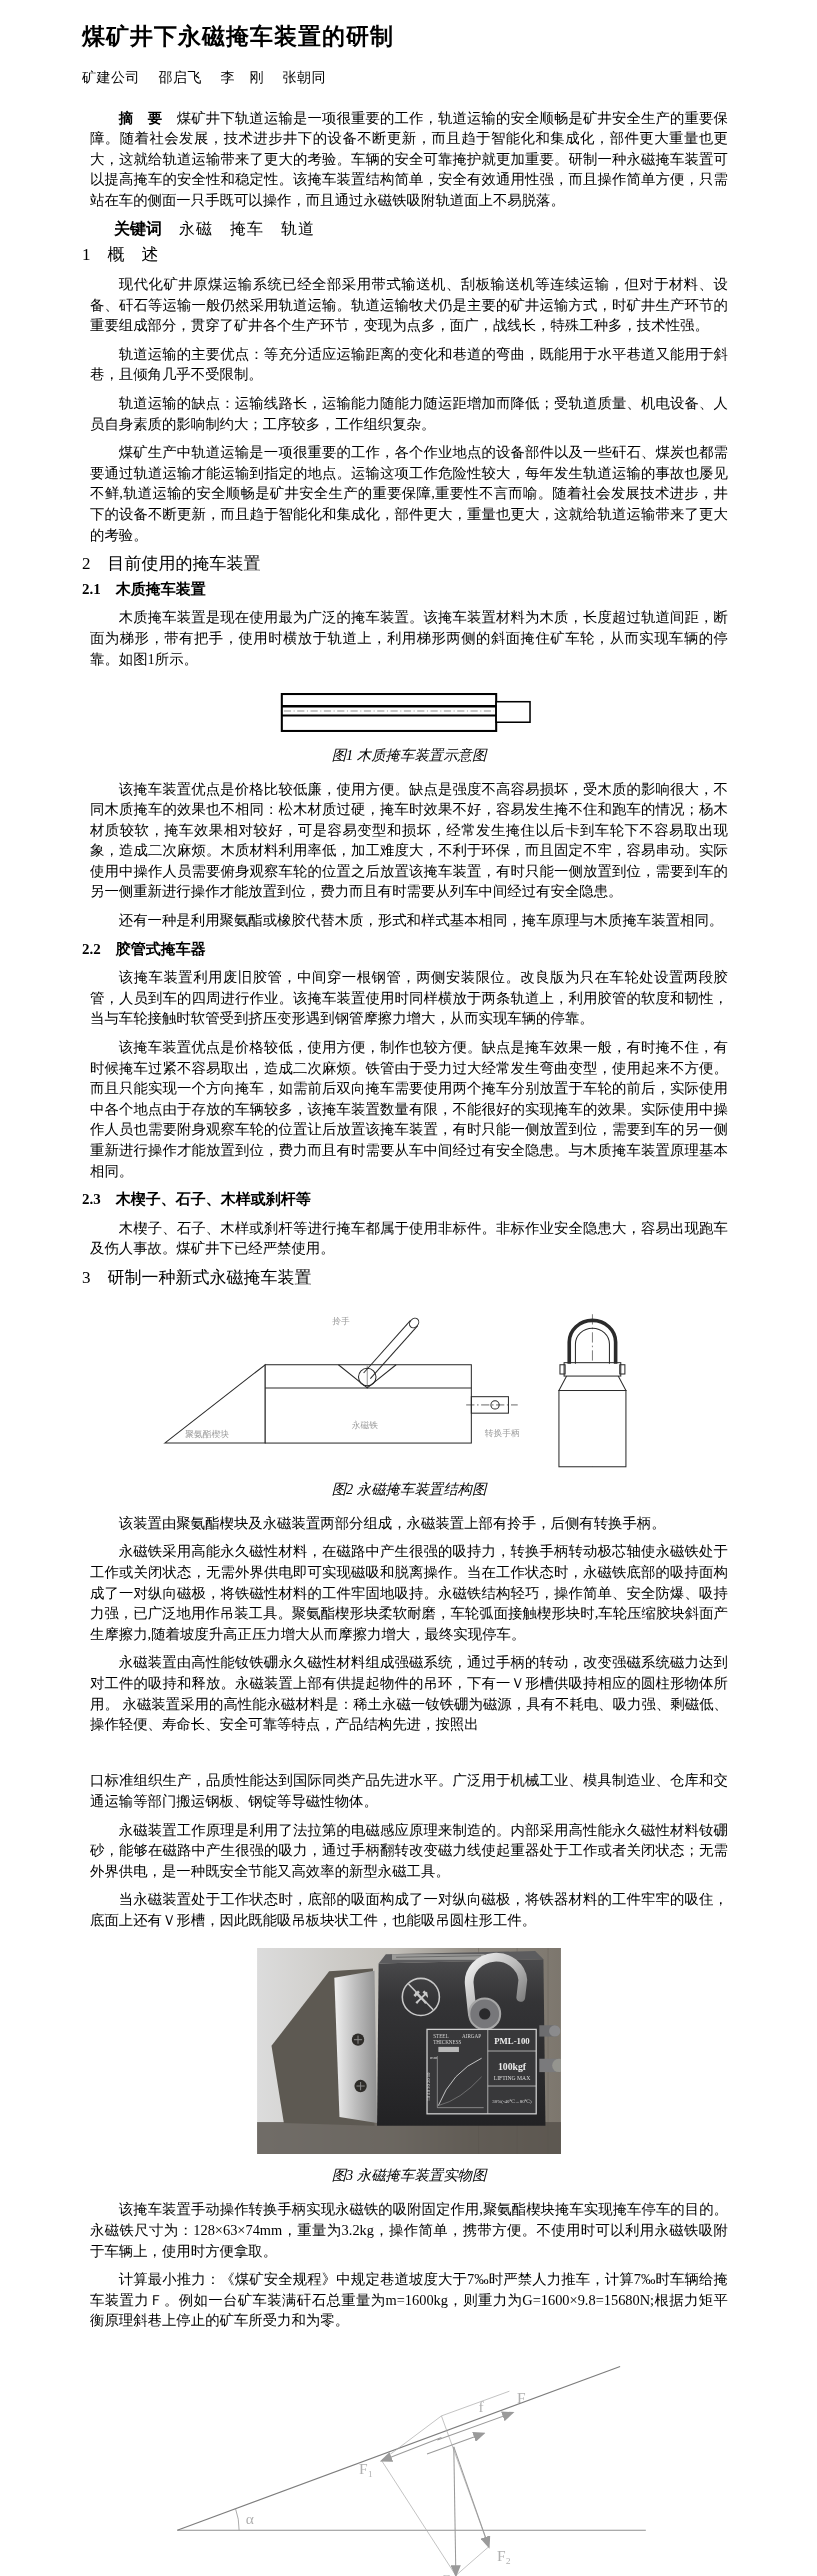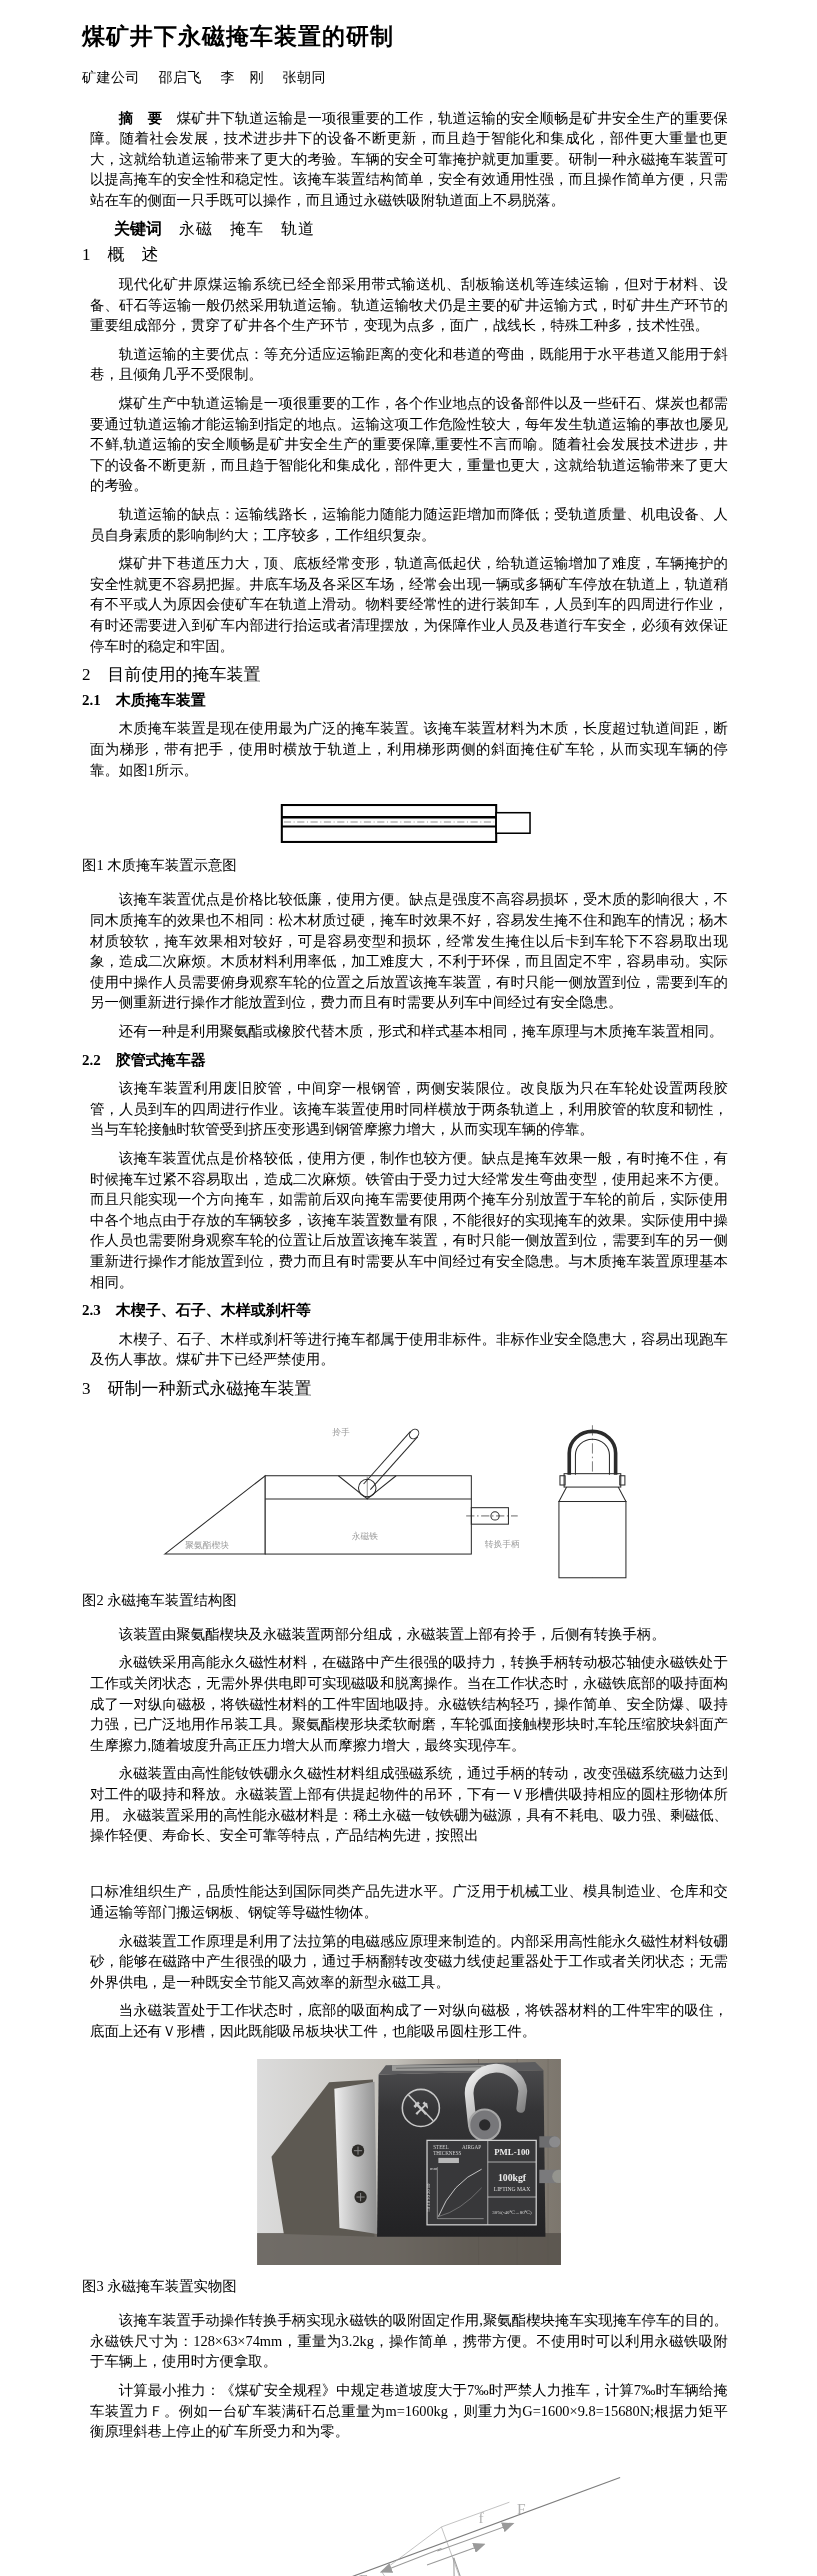--- a/index.html
+++ b/index.html
@@ -44,47 +44,47 @@
   }
   h3.h2{
     font-size:15px;
     font-weight:bold;
     margin:4.1px 0 3.1px 0;
     line-height:20.6px;
   }
   .figure{text-align:center;margin:24px 0 7.2px 0;}
   .figure svg{display:inline-block;}
   .figcap{
-    text-align:left;
+    text-align:center;
     font-size:14.4px;
     line-height:20.6px;
     margin:9.3px 0 13.4px 0;
+    font-style:italic;
   }
   .gap{height:19.6px;}
   .photo-wrap{margin:17.5px 0 3.1px 0;text-align:center;}
   .diagram-label{fill:#9b9b9b;font-size:17px;font-family:"Liberation Serif",serif;}
   .force-label{fill:#b0b0b0;font-size:30px;font-family:"Liberation Serif",serif;}
 </style>
 </head>
 <body>
 
 <div class="page">
 
   <div class="title">煤矿井下永磁掩车装置的研制</div>
   <div class="authors">矿建公司　 邵启飞　 李　刚　 张朝同</div>
 
   <p class="p"><span class="b">摘　要</span><span>　煤矿井下轨道运输是一项很重要的工作，轨道运输的安全顺畅是矿井安全生产的重要保障。随着社会发展，技术进步井下的设备不断更新，而且趋于智能化和集成化，部件更大重量也更大，这就给轨道运输带来了更大的考验。车辆的安全可靠掩护就更加重要。研制一种永磁掩车装置可以提高掩车的安全性和稳定性。该掩车装置结构简单，安全有效通用性强，而且操作简单方便，只需站在车的侧面一只手既可以操作，而且通过永磁铁吸附轨道面上不易脱落。</span></p>
   <p class="kw"><span class="b">关键词</span><span class="val">　永磁　掩车　轨道</span></p>
 
   <h2 class="h1">1　概　述</h2>
   <p class="p">现代化矿井原煤运输系统已经全部采用带式输送机、刮板输送机等连续运输，但对于材料、设备、矸石等运输一般仍然采用轨道运输。轨道运输牧犬仍是主要的矿井运输方式，时矿井生产环节的重要组成部分，贯穿了矿井各个生产环节，变现为点多，面广，战线长，特殊工种多，技术性强。</p>
   <p class="p">轨道运输的主要优点：等充分适应运输距离的变化和巷道的弯曲，既能用于水平巷道又能用于斜巷，且倾角几乎不受限制。</p>
+  <p class="p">轨道运输的缺点：运输线路长，运输能力随能力随运距增加而降低；受轨道质量、机电设备、人员自身素质的影响制约大；工序较多，工作组织复杂。</p>
   <p class="p">煤矿生产中轨道运输是一项很重要的工作，各个作业地点的设备部件以及一些矸石、煤炭也都需要通过轨道运输才能运输到指定的地点。运输这项工作危险性较大，每年发生轨道运输的事故也屡见不鲜,轨道运输的安全顺畅是矿井安全生产的重要保障,重要性不言而喻。随着社会发展技术进步，井下的设备不断更新，而且趋于智能化和集成化，部件更大，重量也更大，这就给轨道运输带来了更大的考验。</p>
-  <p class="p">轨道运输的缺点：运输线路长，运输能力随能力随运距增加而降低；受轨道质量、机电设备、人员自身素质的影响制约大；工序较多，工作组织复杂。</p>
-  <p class="p">煤矿井下巷道压力大，顶、底板经常变形，轨道高低起伏，给轨道运输增加了难度，车辆掩护的安全性就更不容易把握。井底车场及各采区车场，经常会出现一辆或多辆矿车停放在轨道上，轨道稍有不平或人为原因会使矿车在轨道上滑动。物料要经常性的进行装卸车，人员到车的四周进行作业，有时还需要进入到矿车内部进行抬运或者清理摆放，为保障作业人员及巷道行车安全，必须有效保证停车时的稳定和牢固。</p>
 
   <h2 class="h1">2　目前使用的掩车装置</h2>
   <h3 class="h2">2.1　木质掩车装置</h3>
   <p class="p">木质掩车装置是现在使用最为广泛的掩车装置。该掩车装置材料为木质，长度超过轨道间距，断面为梯形，带有把手，使用时横放于轨道上，利用梯形两侧的斜面掩住矿车轮，从而实现车辆的停靠。如图1所示。</p>
 
   <div class="figure">
     <svg width="258" height="40" viewBox="0 0 500 78">
       <rect x="2" y="2" width="418" height="72" fill="#ffffff" stroke="#000" stroke-width="4"></rect>
       <line x1="2" y1="26" x2="420" y2="26" stroke="#000" stroke-width="5"></line>
       <line x1="6" y1="35" x2="416" y2="35" stroke="#b5b5b5" stroke-width="3" stroke-dasharray="14 5 2 5"></line>

